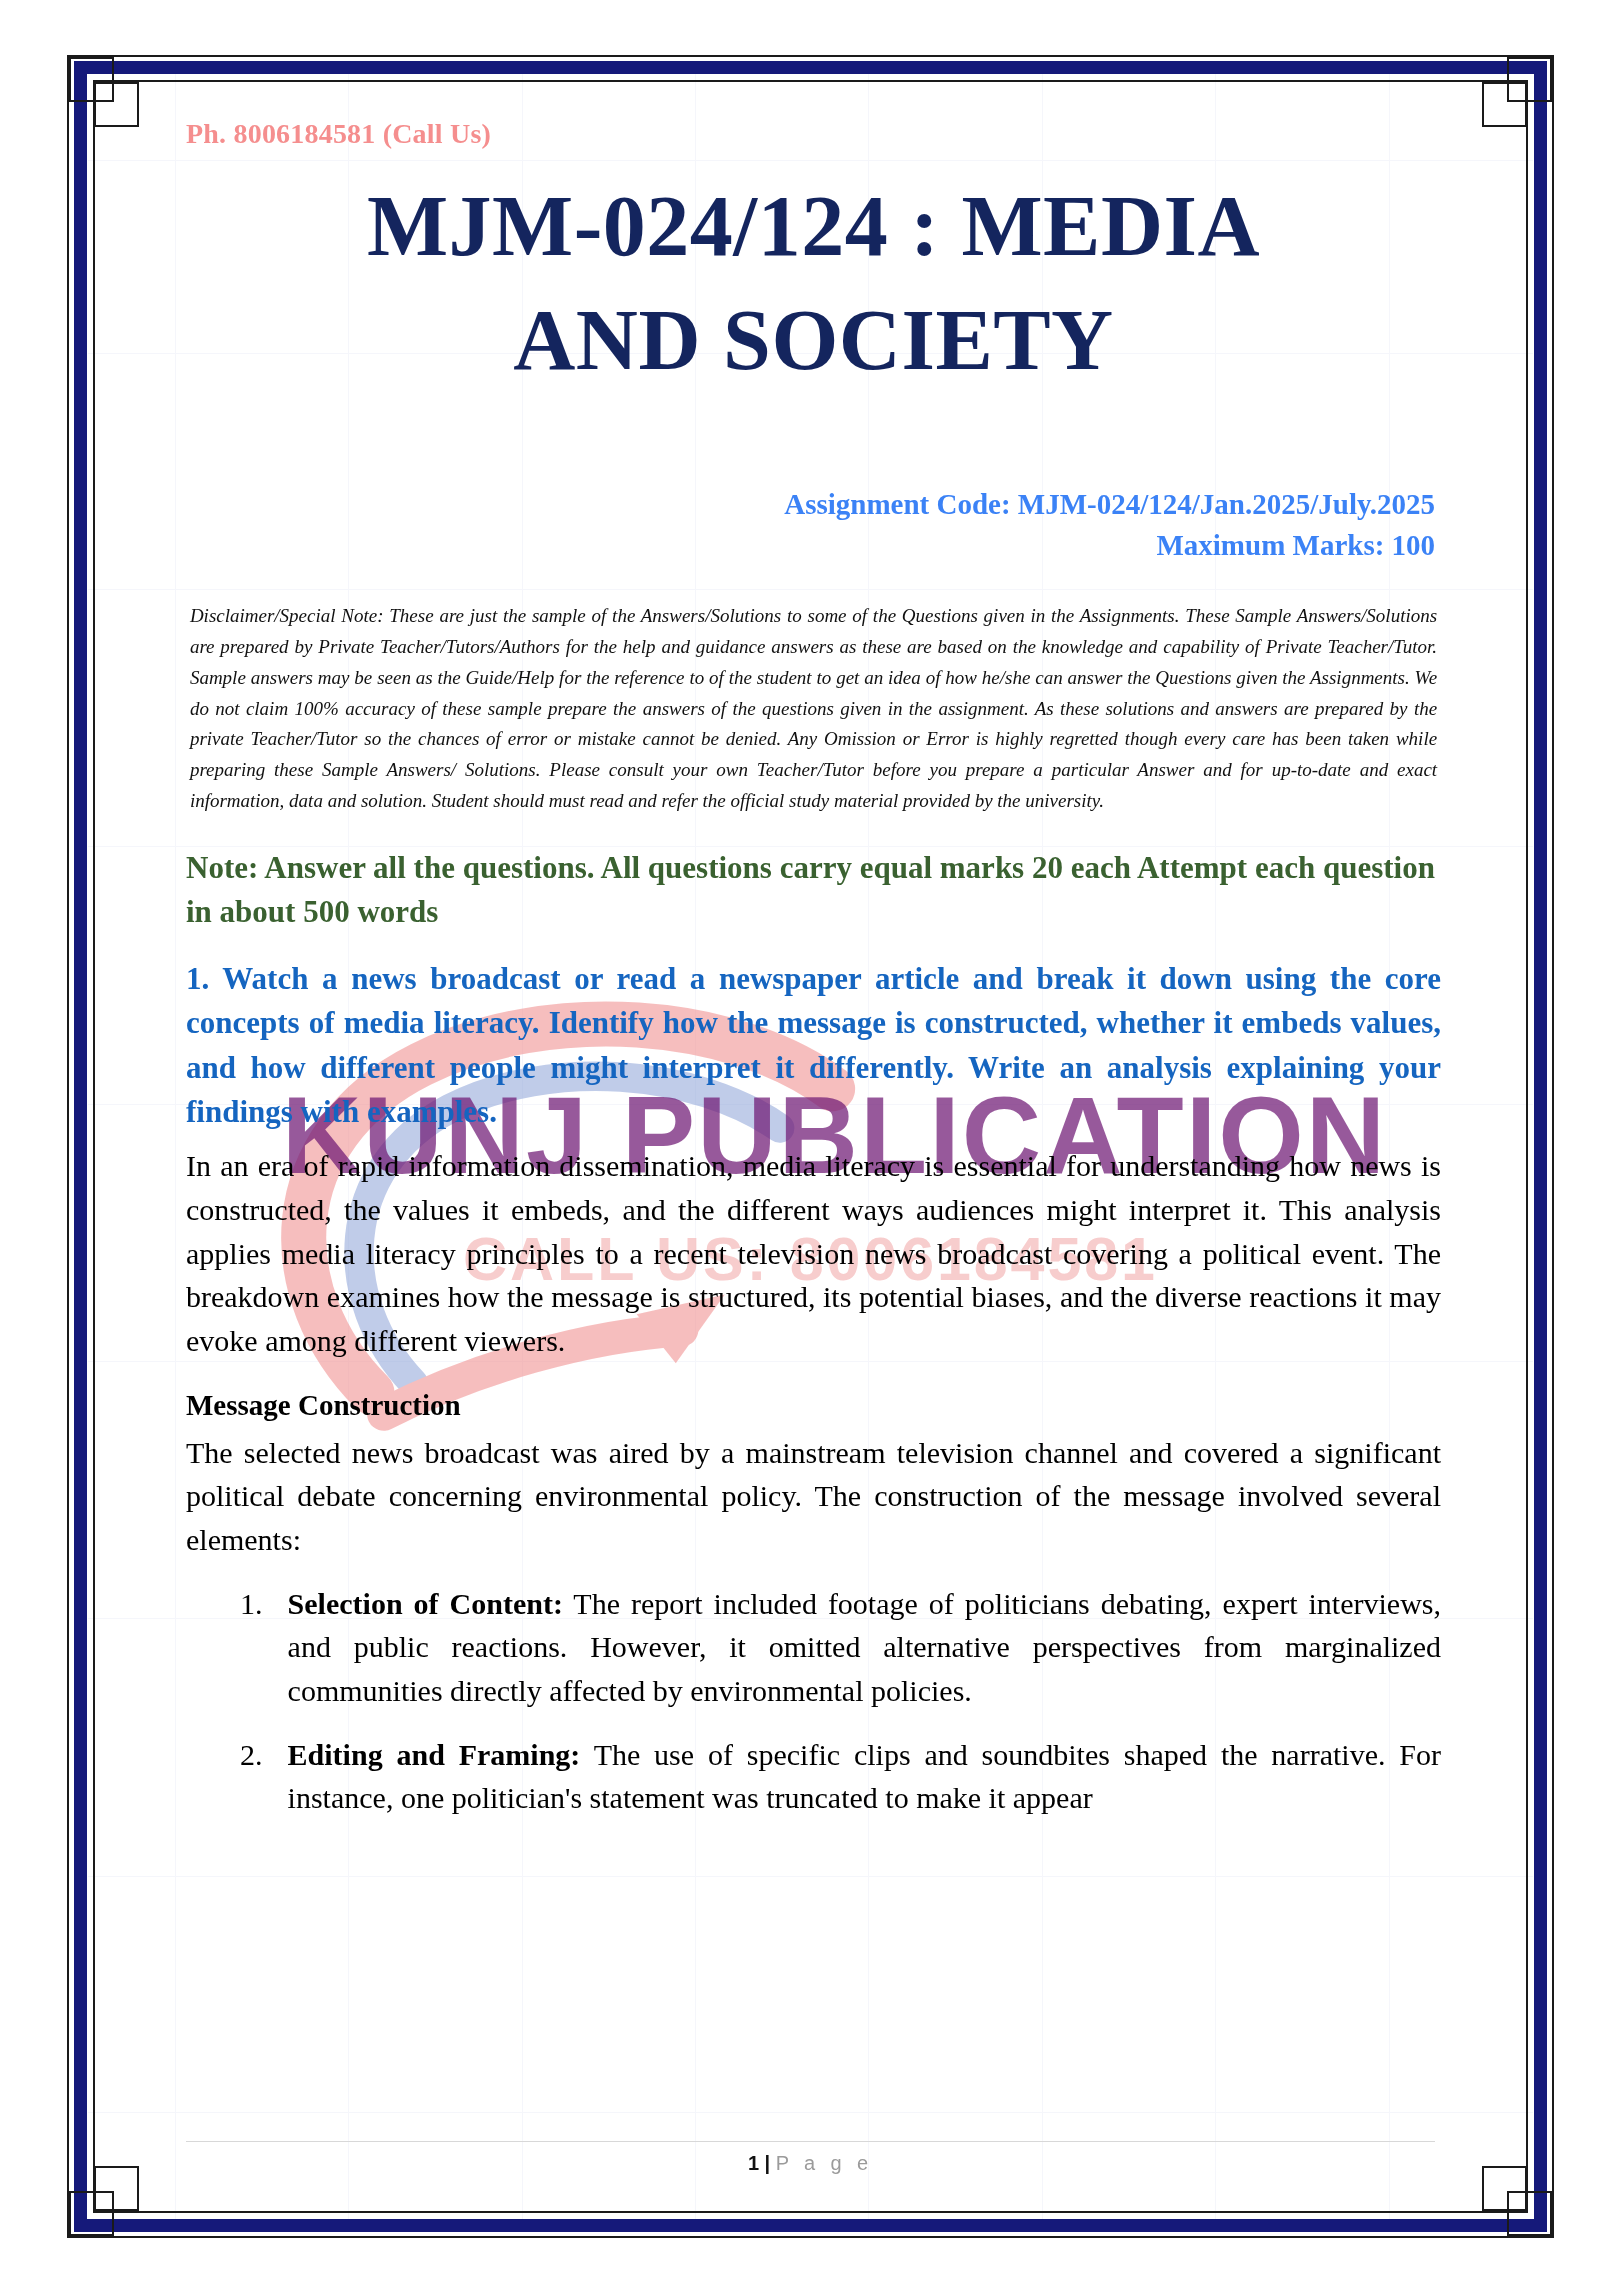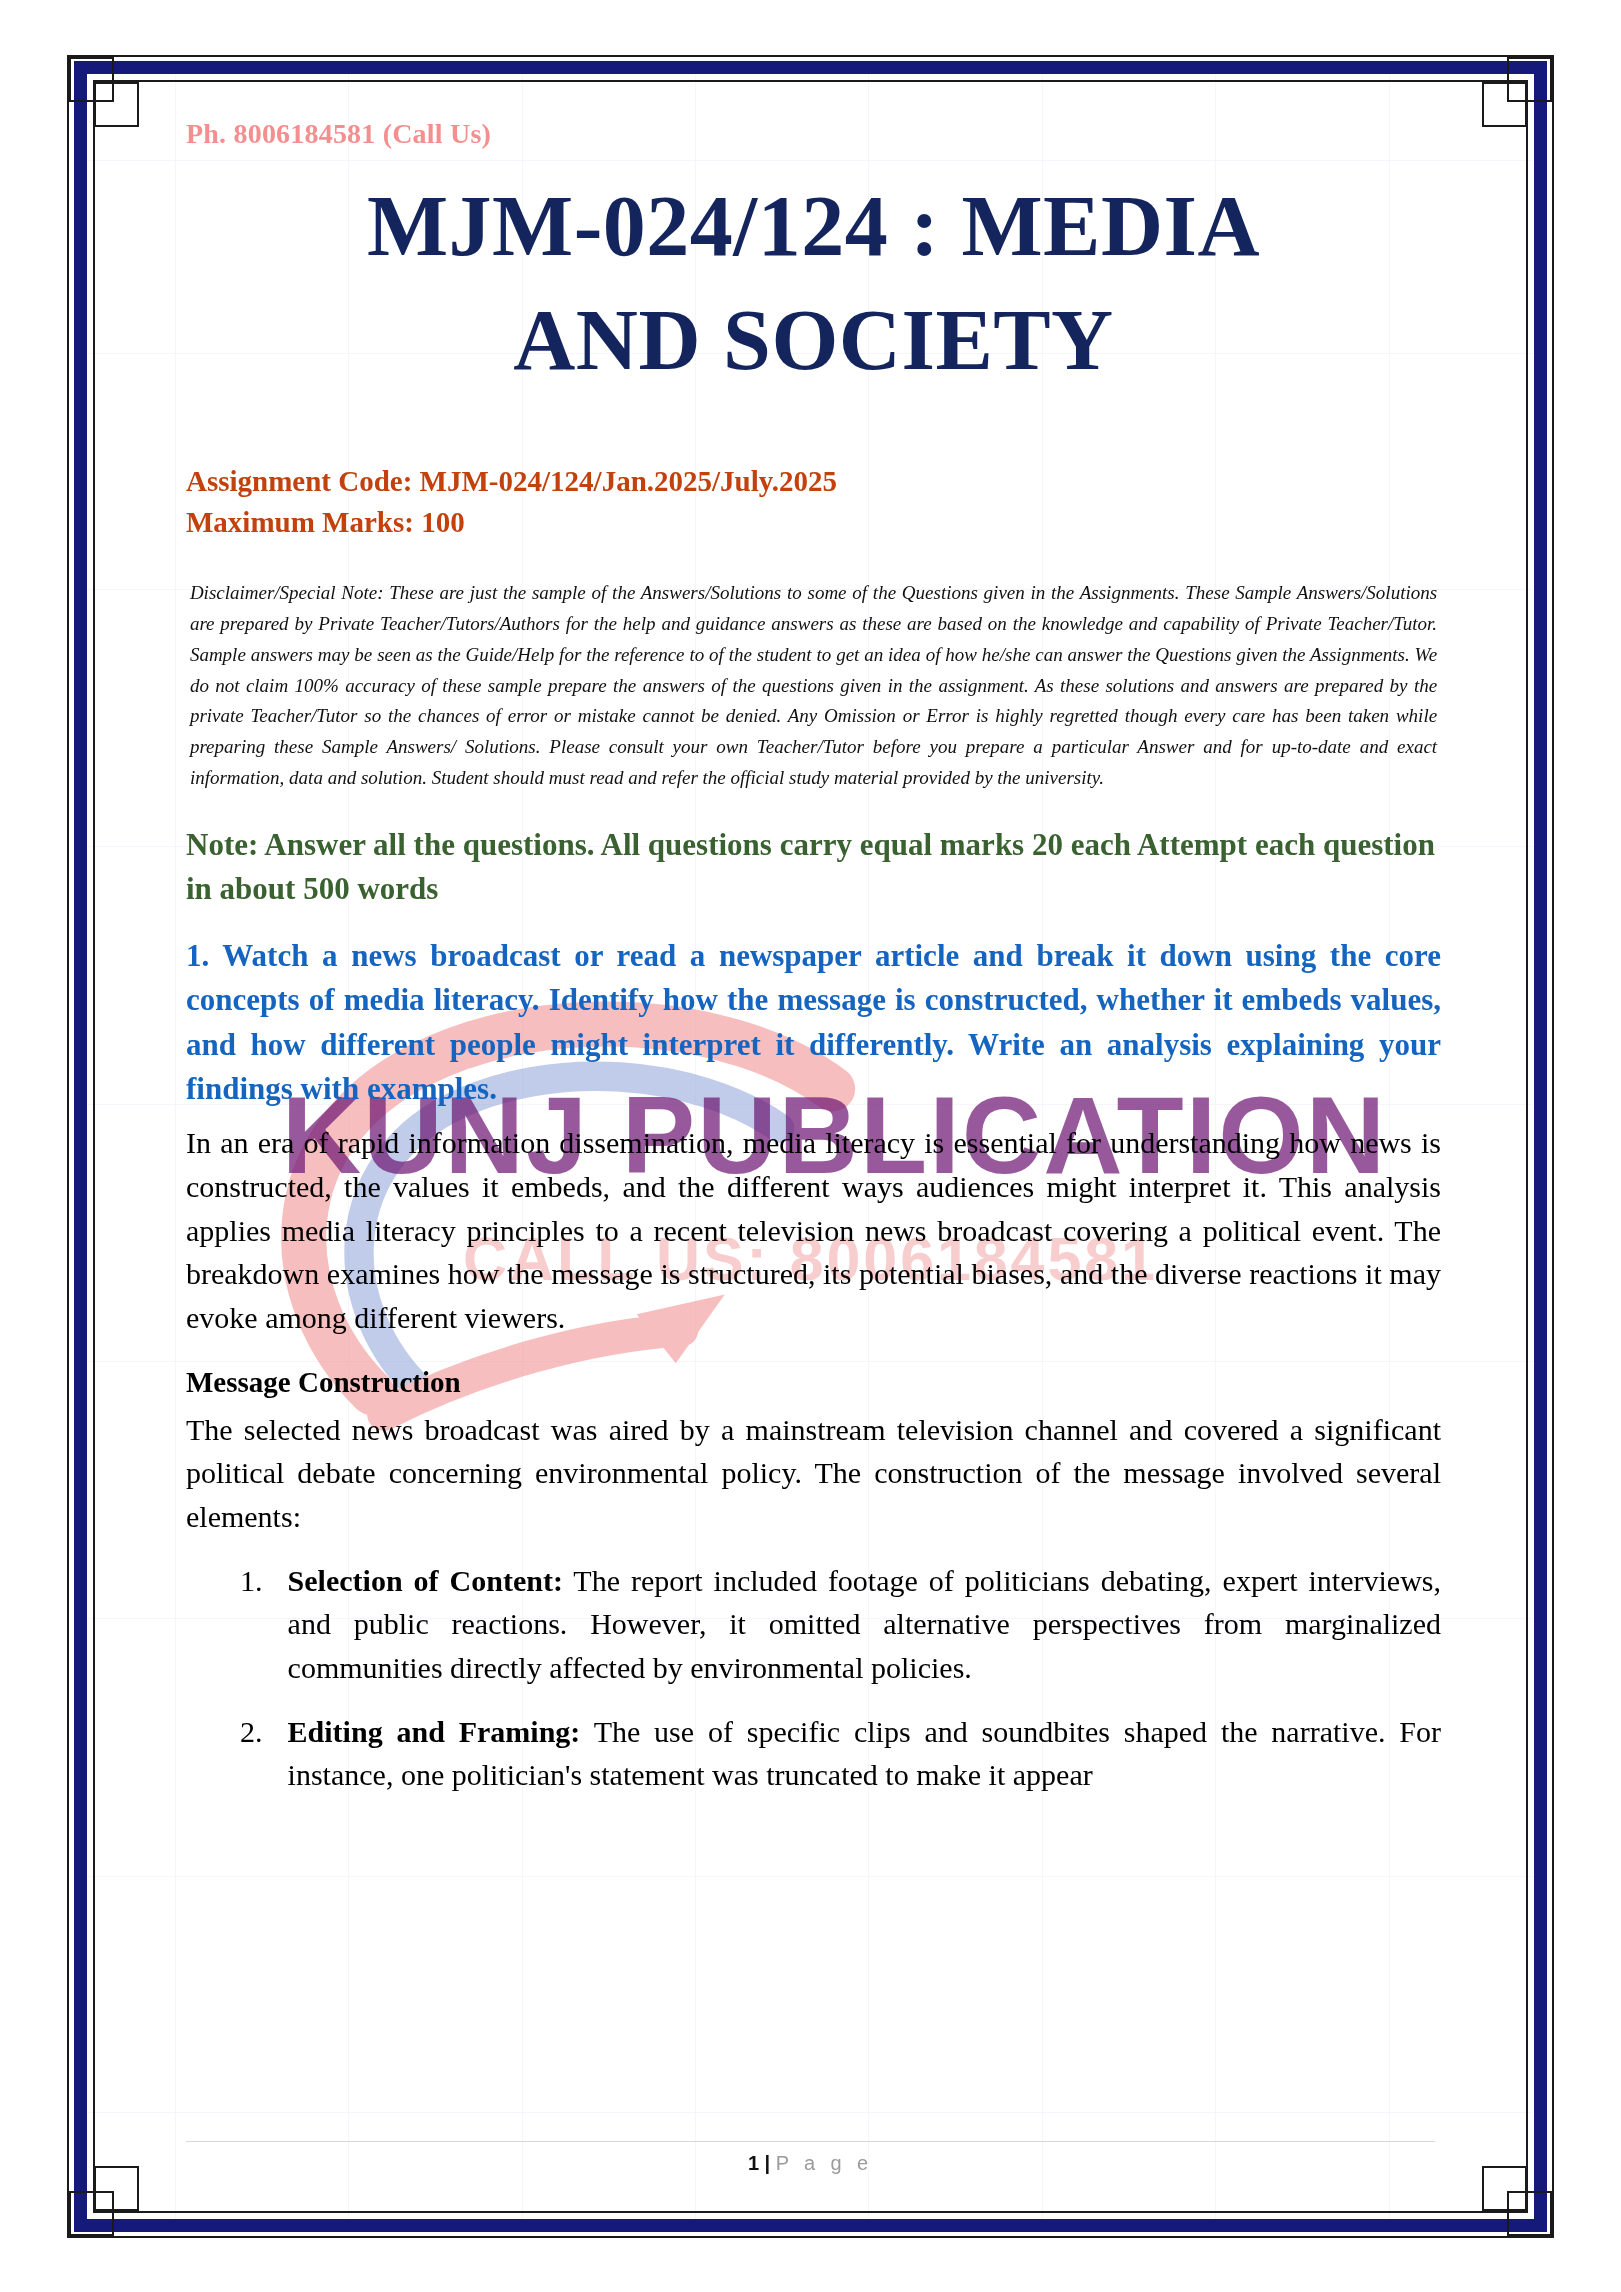--- a/index.html
+++ b/index.html
@@ -127,22 +127,23 @@
     font-size: 86px;
     font-weight: 700;
     color: #14255e;
     line-height: 1.32;
     letter-spacing: 0.5px;
     margin-top: 20px;
     padding: 0 39px;
   }
 
   .code-block {
-    margin-top: 64px;
-    color: #c2410c;
+    margin-top: 87px;
+    text-align: right;
+    color: #3b82f6;
     font-weight: 700;
     font-size: 29px;
     line-height: 1.42;
     padding-right: 5.9px;
   }
 
   .disclaimer {
     margin-top: 35px;
     font-style: italic;
     font-size: 19px;

